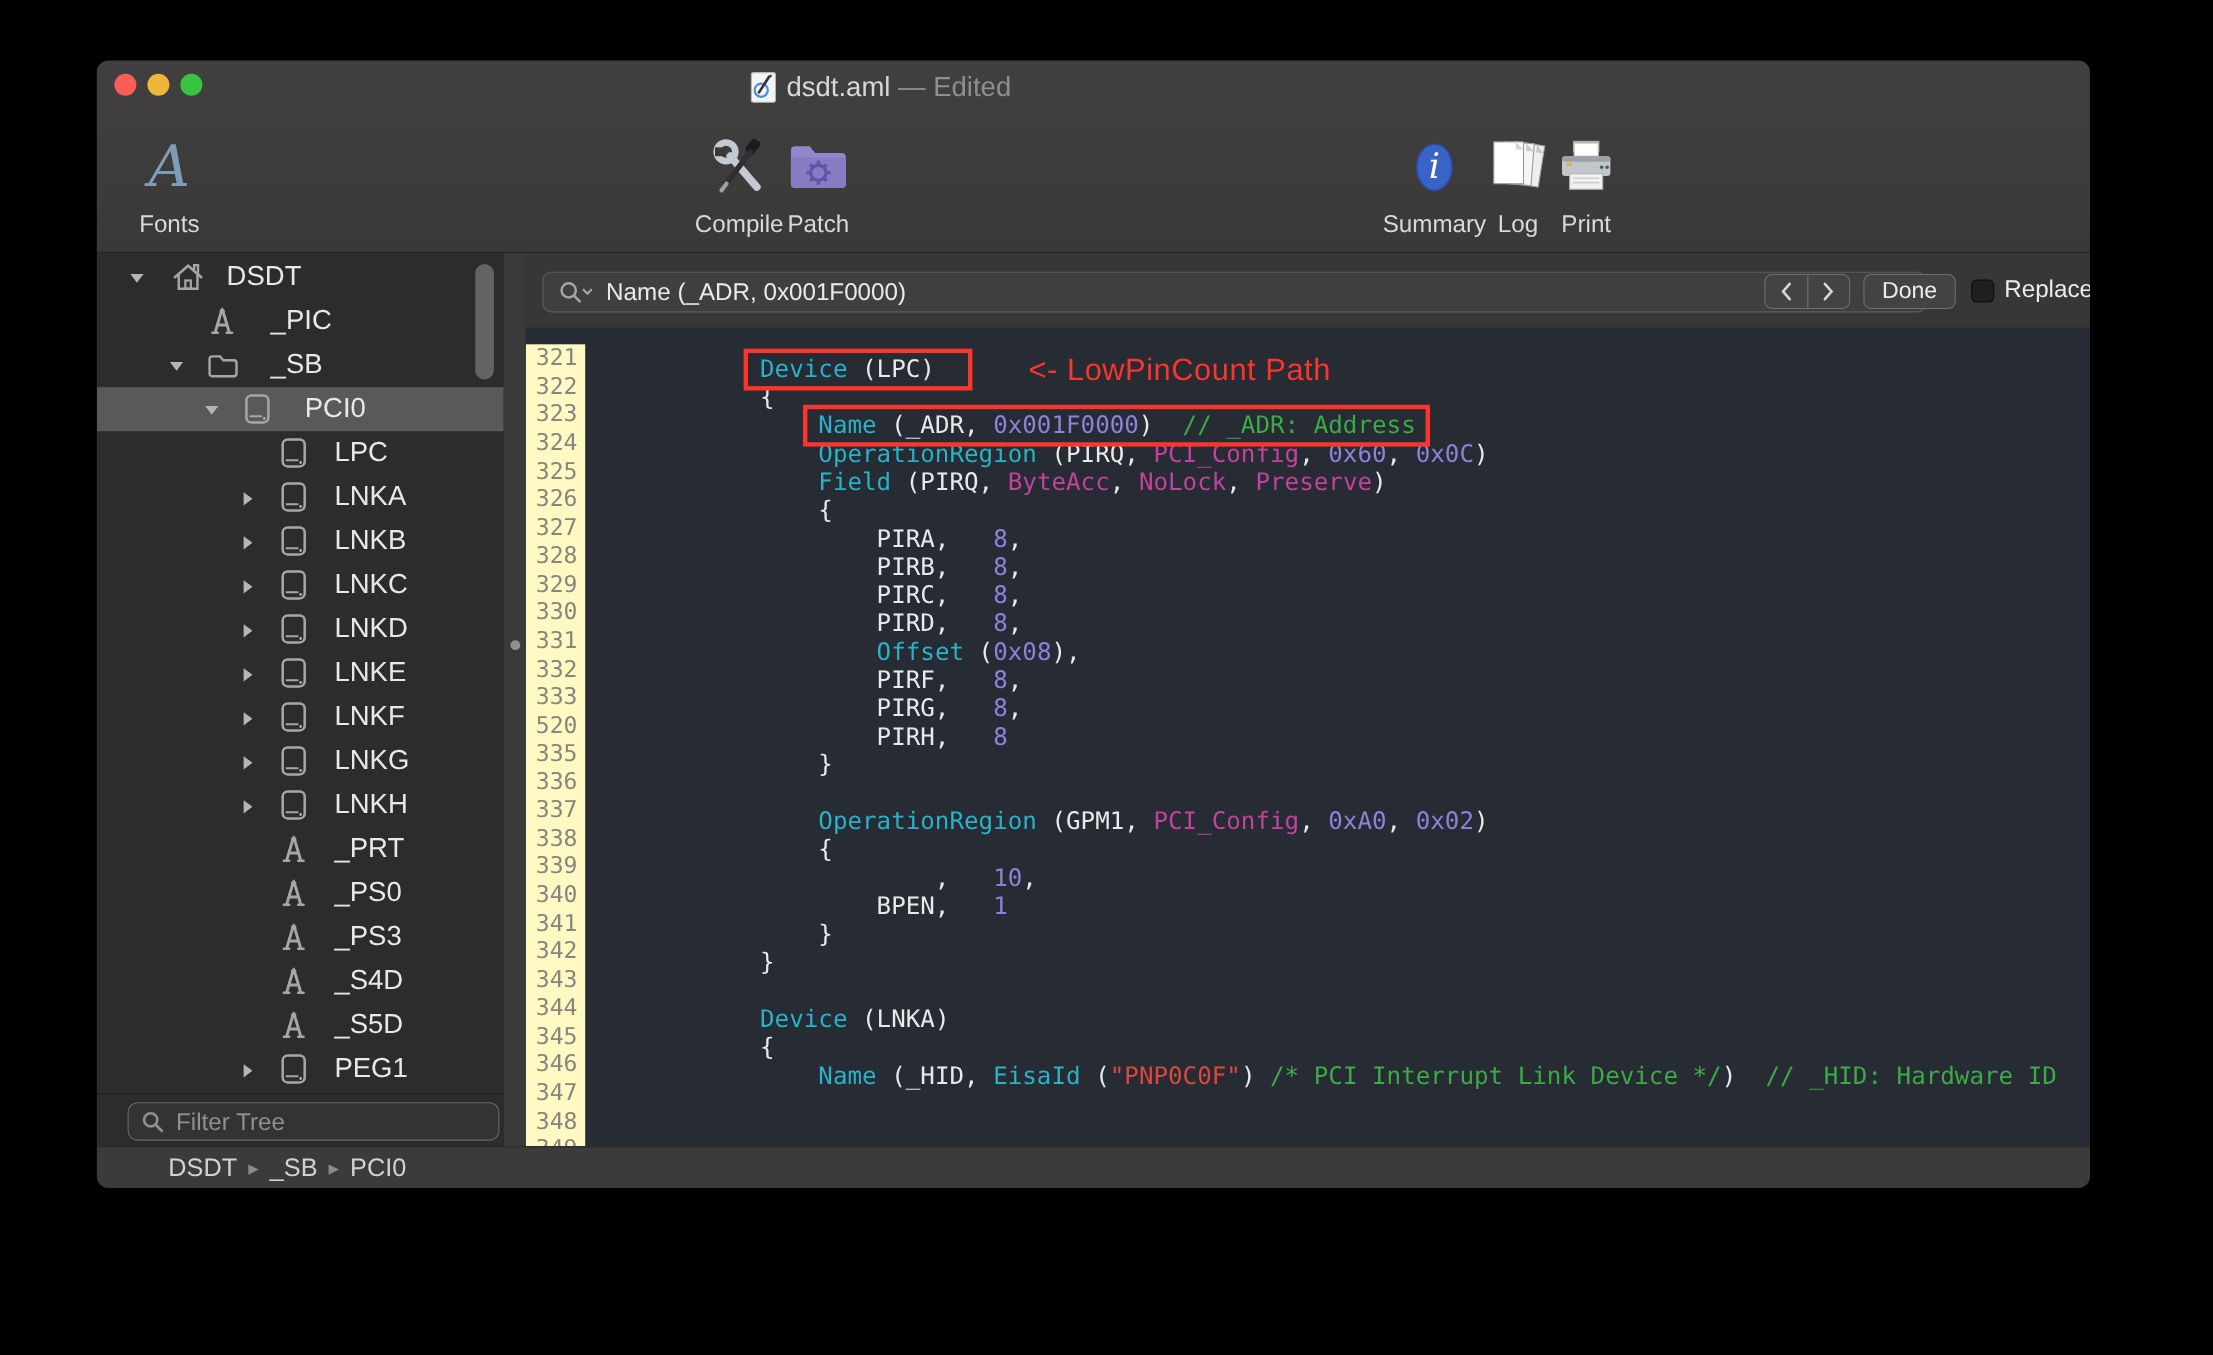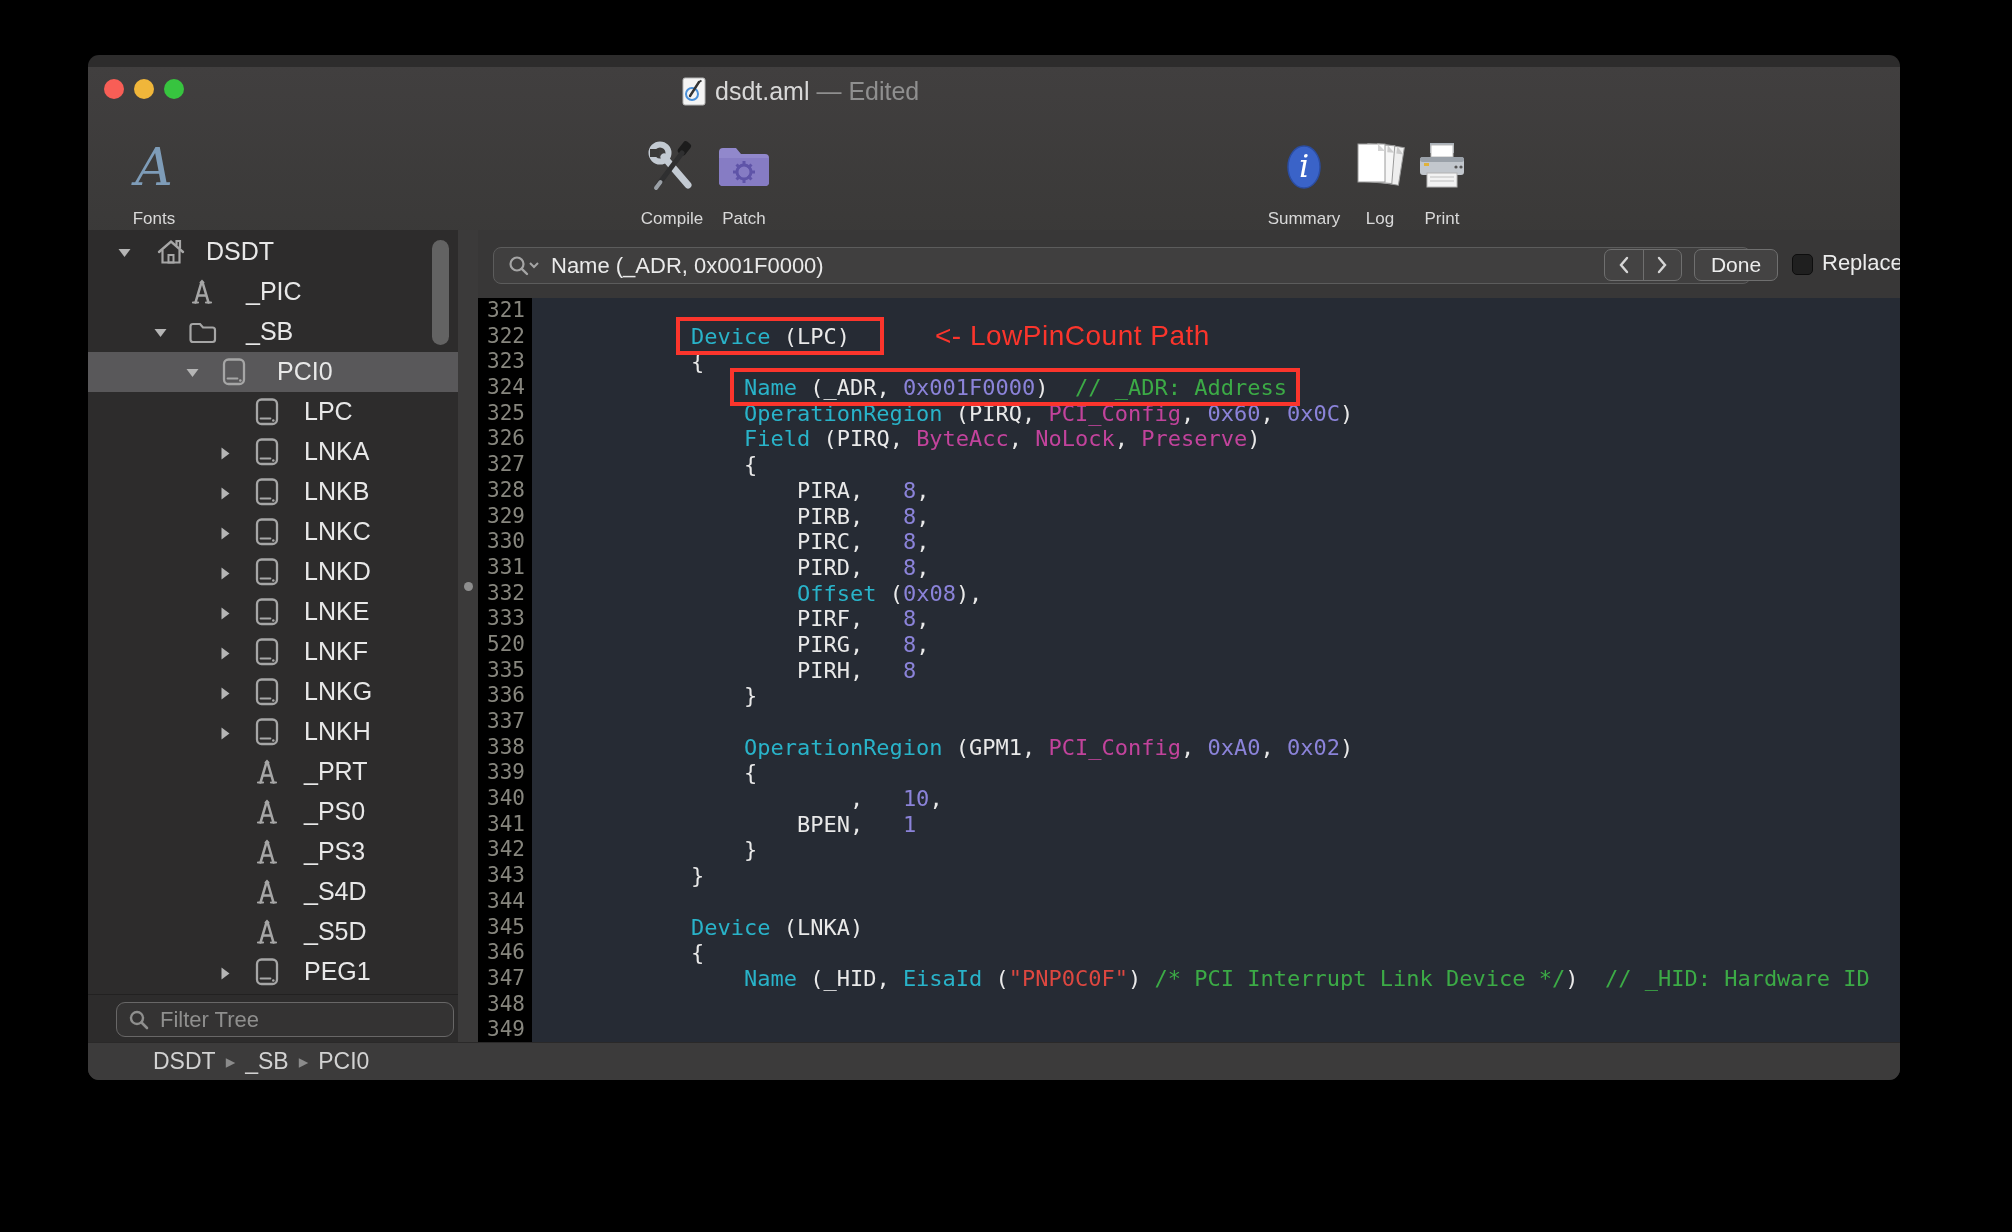--- a/index.html
+++ b/index.html
@@ -1,32 +1,32 @@
 <!DOCTYPE html>
 <html style="--c-key: #29b3c9; --c-num: #8b83d9; --c-pre: #c2439c; --c-com: #3cab46; --c-str: #dd4740; --c-plain: #e9e9e9; --c-red: #fb352c;"><head>
 <meta charset="utf-8">
 <style>
   html,body{margin:0;padding:0;background:#000;width:2012px;height:1232px;position:relative;
     font-family:"Liberation Sans",sans-serif;-webkit-font-smoothing:antialiased;}
   .win{position:absolute;left:88px;top:55px;width:1812px;height:1025px;border-radius:11px;
     overflow:hidden;background:#2d2c2c;box-shadow:0 30px 70px rgba(0,0,0,.6);}
   
-  .chrome{position:absolute;left:0;top:12px;width:100%;height:175px;
+  .chrome{position:absolute;left:0;top:0;width:100%;height:175px;
     background:linear-gradient(#413f3f,#3a3938);border-bottom:1px solid #252424;box-sizing:border-box;}
   .tl{position:absolute;top:12px;width:20px;height:20px;border-radius:50%;}
   .tl.red{left:16px;background:#f85e56;}
   .tl.yel{left:46px;background:#f0b63a;}
   .tl.grn{left:76px;background:#37c43f;}
   .titleblock{position:absolute;left:594px;top:8px;height:32px;display:flex;align-items:center;gap:9px;}
   .title-text{font-size:25px;color:#d8d8d8;white-space:pre;}
   .title-text .dim{color:#8f8f8f;}
   .tb-item{position:absolute;top:58px;width:150px;height:106px;display:flex;flex-direction:column;
     align-items:center;justify-content:flex-end;cursor:default;}
   .tb-item .ic{flex:1;display:flex;align-items:center;justify-content:center;}
-  .tb-label{font-size:17px;color:#d9d9d9;padding-bottom:2px;}
+  .tb-label{font-size:22px;color:#d9d9d9;padding-bottom:2px;}
   .tb-fonts{left:-9px;}  .tb-compile{left:509px;} .tb-patch{left:581px;}
   .tb-summary{left:1141px;} .tb-log{left:1217px;} .tb-print{left:1279px;}
   .fonts-a{font-family:"DejaVu Serif",serif;font-style:italic;font-size:52px;color:#7e9cb8;line-height:1;}
   
   .sidebar{position:absolute;left:0;top:175px;width:370px;height:812px;background:#2d2c2c;overflow:hidden;}
   .tree-row{position:absolute;left:0;width:370px;height:40px;}
   .tree-row.sel{background:#59585a;}
   .tree-row .disc{position:absolute;top:14px;}
   .tree-row .nicon{position:absolute;top:5px;}
   .tree-row .lbl{position:absolute;top:5px;font-size:25px;color:#e8e8e8;white-space:nowrap;}
@@ -50,21 +50,21 @@
   .seg .half{flex:1;display:flex;align-items:center;justify-content:center;}
   .seg .half.first{border-right:1px solid #6f6f6f;}
   .done-btn{position:absolute;left:1216px;top:19px;width:84px;height:32px;border:1px solid #6f6f6f;
     border-radius:7px;background:#444343;box-sizing:border-box;display:flex;align-items:center;
     justify-content:center;font-size:21px;color:#ececec;}
   .replace-cb{position:absolute;left:1314px;top:24px;width:21px;height:21px;background:#1f1f1f;
     border:1px solid #0d0d0d;border-radius:5px;box-sizing:border-box;}
   .replace-lbl{position:absolute;left:1344px;top:20px;font-size:22px;color:#ececec;}
   
   .codearea{position:absolute;left:0;top:68px;width:1422px;height:744px;background:#262b34;overflow:hidden;}
-  .gutter{position:absolute;left:0;top:0;width:54px;height:746px;background:#000000;}
+  .gutter{position:absolute;left:0;top:15px;width:54px;height:746px;background:#fef9c3;}
   .gnum{height:25.7px;line-height:25.7px;text-align:right;padding-right:7px;
     font-family:"DejaVu Sans Mono",monospace;font-size:21px;color:#87867e;}
   .codelines{position:absolute;left:54px;top:0;width:1368px;}
   .cl{height:25.7px;line-height:25.7px;white-space:pre;font-family:"DejaVu Sans Mono",monospace;font-size:22px;}
   .tk-w{color:var(--c-plain,#e9e9e9);} .tk-k{color:var(--c-key,#29b3c9);}
   .tk-n{color:var(--c-num,#8b83d9);}  .tk-p{color:var(--c-pre,#c2439c);}
   .tk-c{color:var(--c-com,#3cab46);}  .tk-s{color:var(--c-str,#dd4740);}
   .redbox{position:absolute;border:4px solid var(--c-red,#fb352c);box-sizing:border-box;}
   .box-device{left:198px;top:19px;width:208px;height:38px;}
   .box-name{left:252px;top:70px;width:570px;height:38px;}

